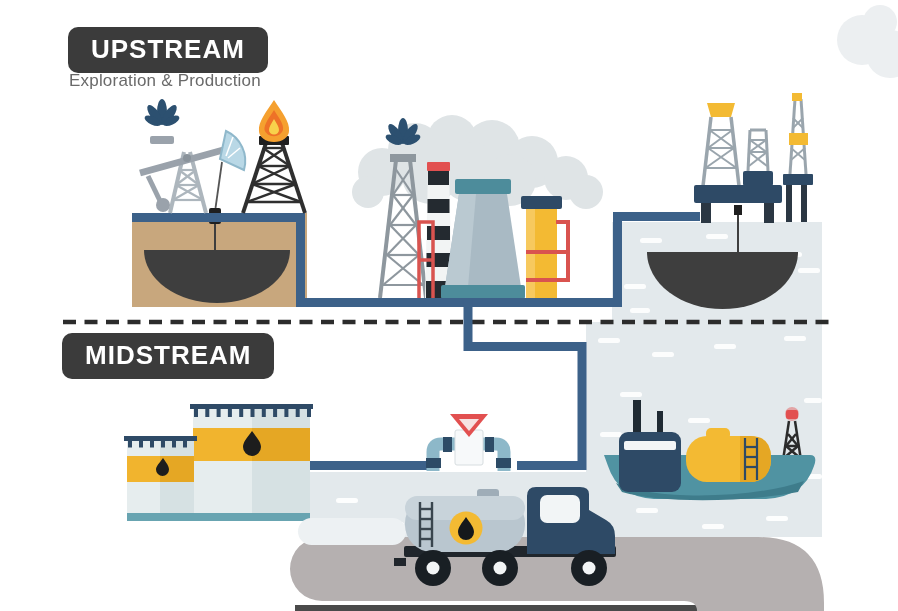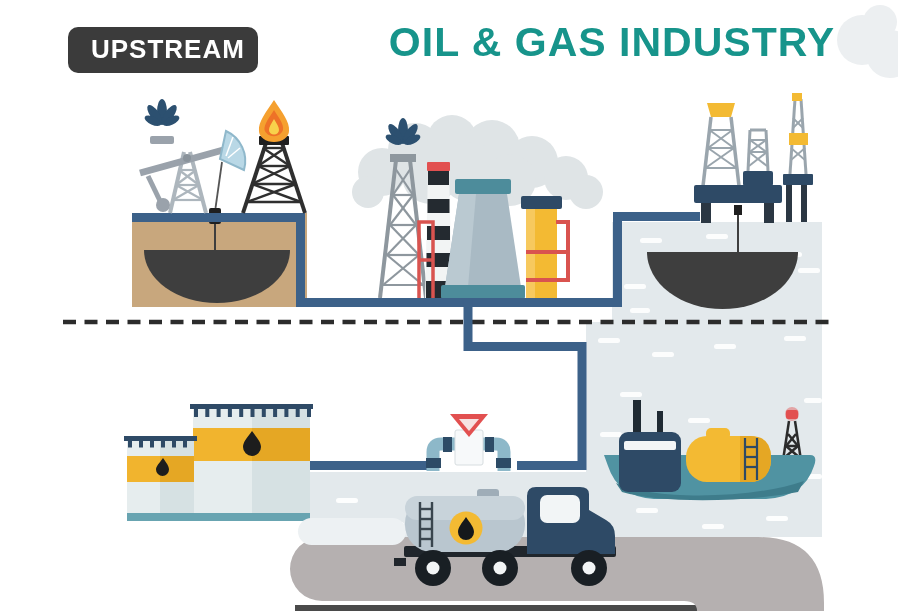--- a/index.html
+++ b/index.html
@@ -1,20 +1,20 @@
 <!DOCTYPE html>
 <html><head>
 <meta charset="utf-8">
 <style>
   html,body{margin:0;padding:0;background:#fff;}
   #stage{position:relative;width:898px;height:611px;background:#ffffff;overflow:hidden;
          font-family:"Liberation Sans", sans-serif;}
   #scene{position:absolute;left:0;top:0;width:898px;height:611px;}
   .label-box{position:absolute;background:#3b3b3b;color:#ffffff;font-weight:bold;
-             font-size:26px;line-height:1;padding:9px 13px 11px 23px;border-radius:10px;
+             font-size:26px;line-height:1;padding:9px 23px 11px 23px;border-radius:10px;
              letter-spacing:1px;}
   .label-sub{position:absolute;color:#6a6a6a;font-size:17px;letter-spacing:.2px;}
   #main-title{position:absolute;left:336px;top:19px;width:552px;text-align:center;
               color:#17948b;font-weight:bold;font-size:41px;letter-spacing:1px;}
 </style>
 </head>
 <body>
 
 <div id="stage">
 
@@ -346,18 +346,19 @@
       <circle cx="433" cy="568" r="18" fill="#191f24"></circle>
           <circle cx="433" cy="568" r="6.5" fill="#f2f5f6"></circle>
       <circle cx="500" cy="568" r="18" fill="#191f24"></circle>
           <circle cx="500" cy="568" r="6.5" fill="#f2f5f6"></circle>
       <circle cx="589" cy="568" r="18" fill="#191f24"></circle>
           <circle cx="589" cy="568" r="6.5" fill="#f2f5f6"></circle>
     </g>
   </g>
 </svg>
 
-<div id="main-title">OIL &amp; GAS INDUSTRY</div>
 
 <div class="label-box" style="left:68px;top:27px;">UPSTREAM</div>
-
+<div class="label-sub" style="left:69px;top:71px;">Exploration &amp; Production</div>
+
+<div class="label-box" style="left:62px;top:333px;">MIDSTREAM</div>
 
 </div>
 
 </body></html>

